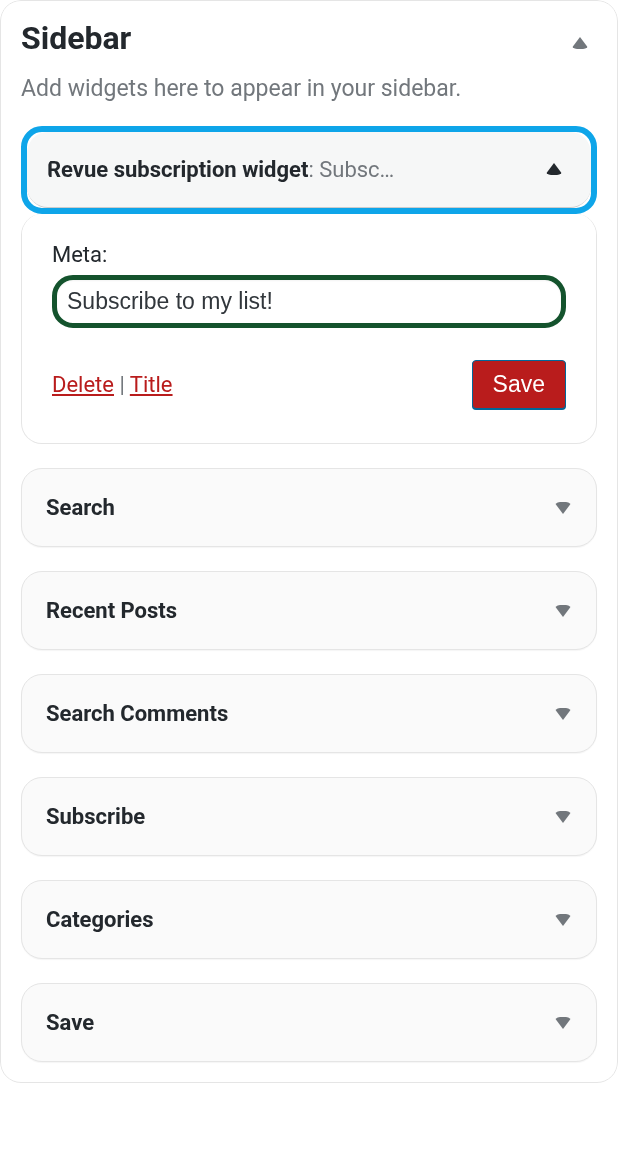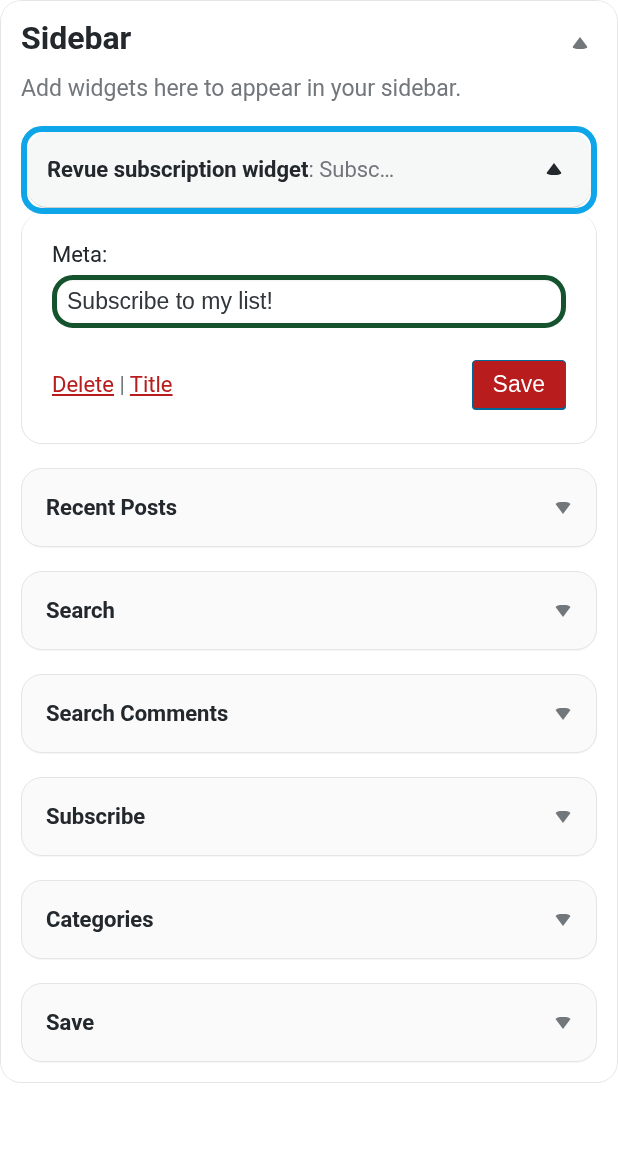--- a/index.html
+++ b/index.html
@@ -184,30 +184,30 @@
       <div class="widget-controls">
         <div class="control-links">
           <a>Delete</a><span> | </span><a>Title</a>
         </div>
         <button class="save-btn">Save</button>
       </div>
     </div>
   </div>
 
   <div class="widget-collapsed">
+    <span class="widget-collapsed-title">Search</span>
+    <span class="toggle-arrow arrow-down"></span>
+  </div>
+
+  <div class="widget-collapsed">
     <span class="widget-collapsed-title">Recent Posts</span>
     <span class="toggle-arrow arrow-down"></span>
   </div>
 
   <div class="widget-collapsed">
-    <span class="widget-collapsed-title">Search</span>
-    <span class="toggle-arrow arrow-down"></span>
-  </div>
-
-  <div class="widget-collapsed">
     <span class="widget-collapsed-title">Search Comments</span>
     <span class="toggle-arrow arrow-down"></span>
   </div>
 
   <div class="widget-collapsed">
     <span class="widget-collapsed-title">Subscribe</span>
     <span class="toggle-arrow arrow-down"></span>
   </div>
 
   <div class="widget-collapsed">

